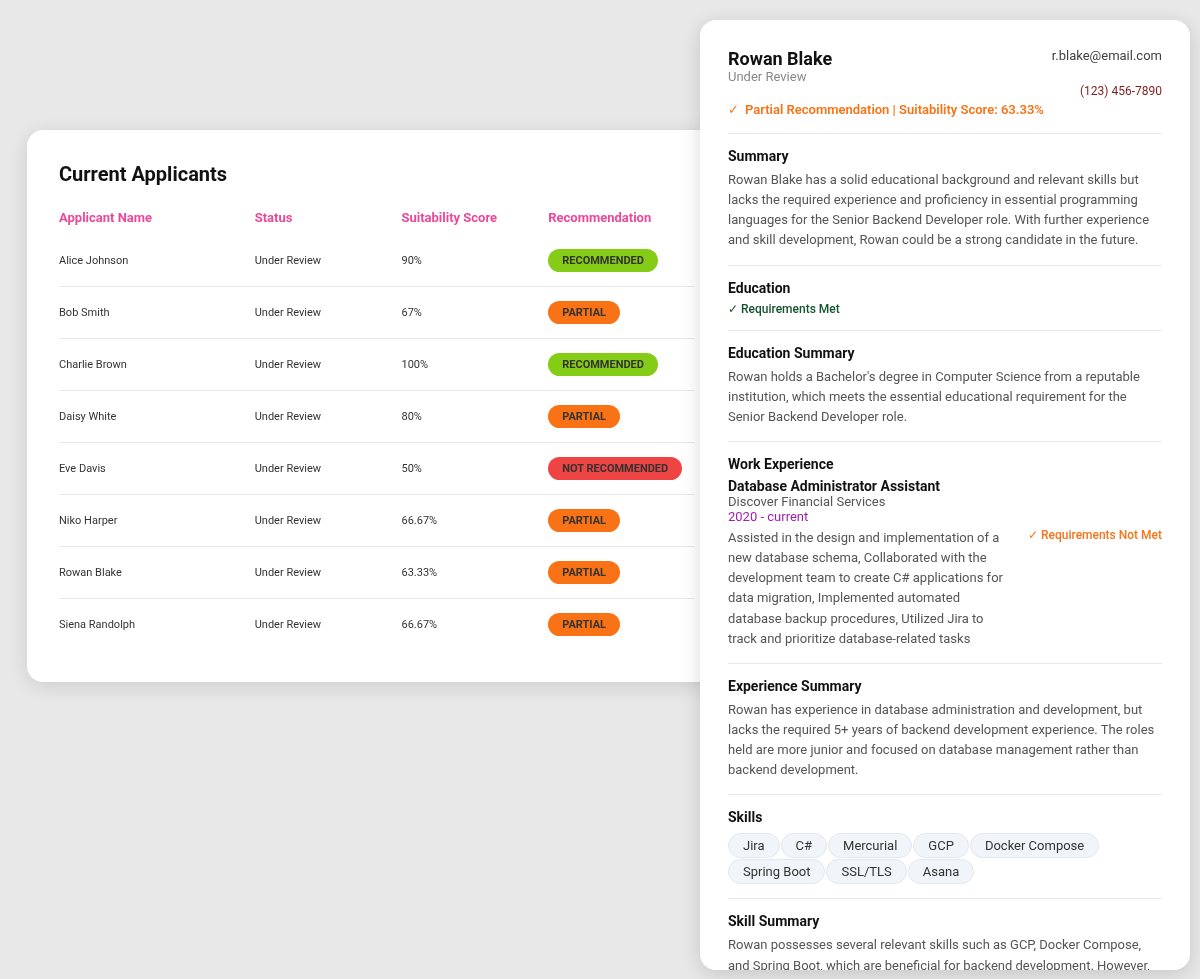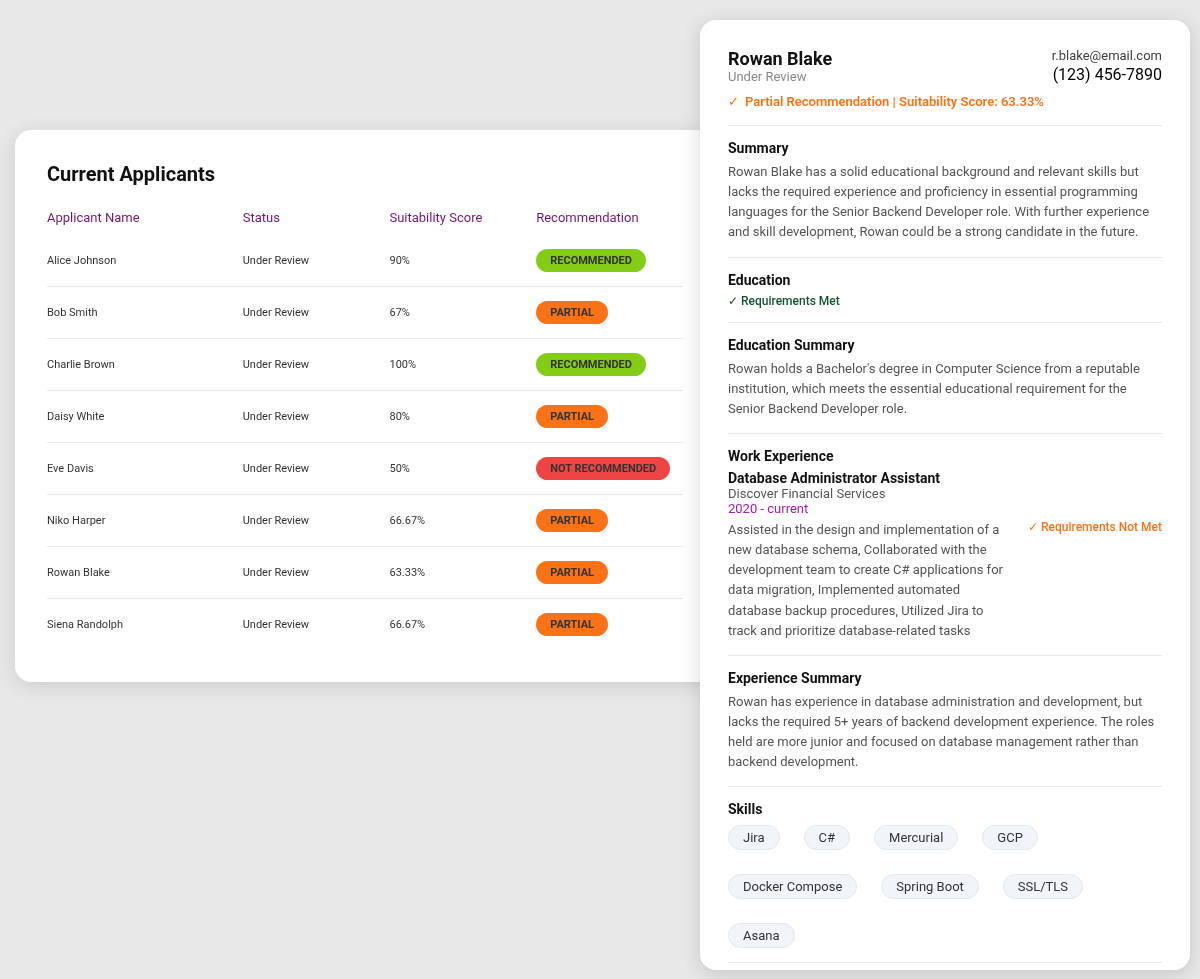--- a/index.html
+++ b/index.html
@@ -8,21 +8,21 @@
       background: #e8e8e8;
       width: 1200px;
       height: 979px;
       overflow: hidden;
       position: relative;
     }
 
     .main-container {
       position: absolute;
       top: 130px;
-      left: 15px;
+      left: 27px;
       width: 700px;
       background: #fff;
       border-radius: 16px;
       padding: 32px;
       box-shadow: 0 4px 20px rgba(0,0,0,0.12);
     }
 
     .panel-title {
       font-size: 20px;
       font-weight: 700;
@@ -32,22 +32,22 @@
 
     .table-header {
       display: grid;
       grid-template-columns: 2fr 1.5fr 1.5fr 1.5fr;
       padding: 0 0 10px 0;
       border-bottom: none;
     }
 
     .table-header span {
       font-size: 13px;
-      font-weight: 400;
-      color: #701a75;
+      font-weight: 700;
+      color: #ec4899;
     }
 
     .table-row {
       display: grid;
       grid-template-columns: 2fr 1.5fr 1.5fr 1.5fr;
       align-items: center;
       padding: 14px 0;
       border-bottom: 1px solid #e8e8e8;
     }
 
@@ -106,22 +106,23 @@
       color: #404040;
     }
 
     .detail-status {
       font-size: 13px;
       color: #888;
       margin-bottom: 6px;
     }
 
     .detail-phone {
-      font-size: 16px;
-      color: #000000;
+      font-size: 12px;
+      color: #7f1d1d;
+      margin-top: 19px;
     }
 
     .detail-recommendation {
       display: flex;
       align-items: center;
       gap: 6px;
       margin-bottom: 16px;
     }
 
     .detail-recommendation .check {
@@ -221,21 +222,21 @@
     .work-desc {
       font-size: 13px;
       color: #555;
       line-height: 1.55;
       flex: 1;
     }
 
     .skills-container {
       display: flex;
       flex-wrap: wrap;
-      gap: 24px;
+      gap: 1px;
       margin-top: 8px;
       margin-bottom: 4px;
     }
 
     .skill-tag {
       background: #f1f5f9;
       border: 1px solid #e2e8f0;
       border-radius: 20px;
       padding: 4px 14px;
       font-size: 13px;

